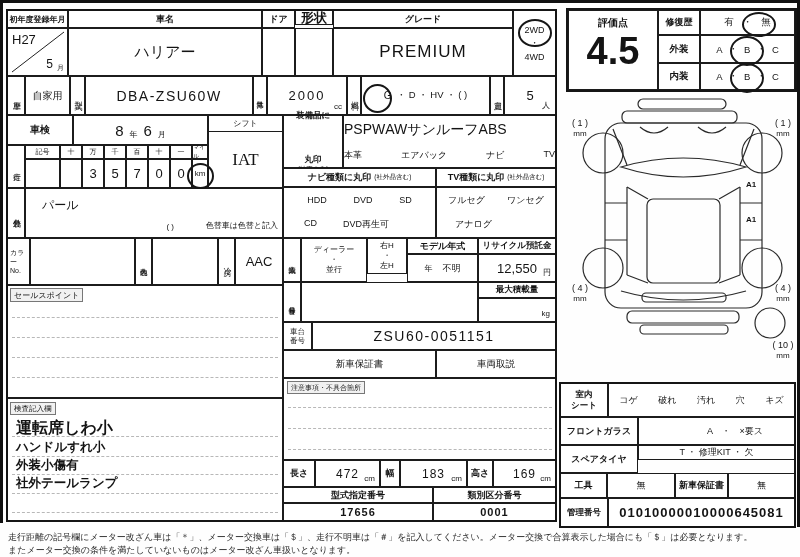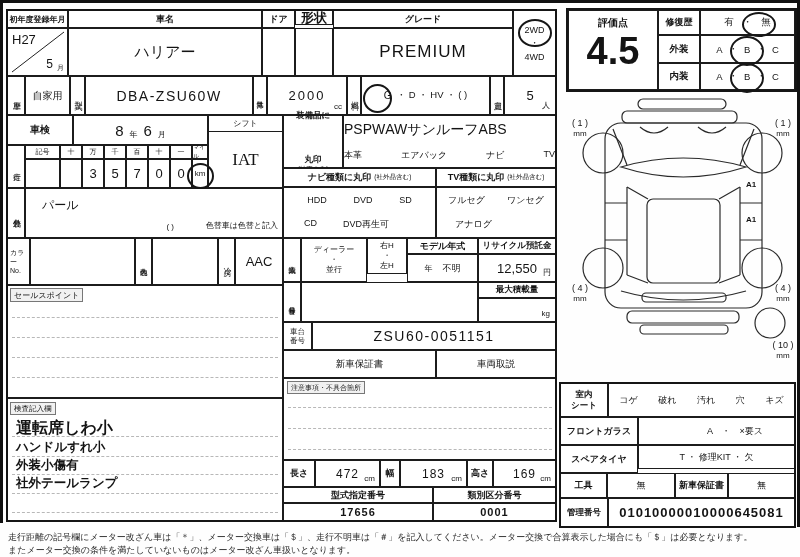--- a/index.html
+++ b/index.html
@@ -342,21 +342,21 @@
   <div class="cell" style="left:608px;top:383px;width:187px;height:34px;font-size:9px;justify-content:space-around;">
     <span>コゲ</span>
     <span>破れ</span>
     <span>汚れ</span>
     <span>穴</span>
     <span>キズ</span>
   </div>
   <div class="cell lbl" style="left:560px;top:417px;width:78px;height:28px;font-size:9px;">フロントガラス</div>
   <div class="cell" style="left:638px;top:417px;width:157px;height:28px;font-size:9px;padding-left:37px;">A　・　×要ス</div>
   <div class="cell lbl" style="left:560px;top:445px;width:78px;height:28px;font-size:9px;">スペアタイヤ</div>
-  <div class="cell" style="left:638px;top:445px;width:157px;height:24px;font-size:9px;text-align:right;">T ・ 修理KIT ・ 欠</div>
+  <div class="cell" style="left:638px;top:445px;width:157px;height:15px;font-size:9px;text-align:right;">T ・ 修理KIT ・ 欠</div>
   <div class="cell lbl" style="left:560px;top:473px;width:47px;height:25px;font-size:9px;">工具</div>
   <div class="cell" style="left:607px;top:473px;width:68px;height:25px;font-size:9px;">無</div>
   <div class="cell lbl" style="left:675px;top:473px;width:53px;height:25px;font-size:9px;">新車保証書</div>
   <div class="cell" style="left:728px;top:473px;width:67px;height:25px;font-size:9px;">無</div>
   <div class="cell lbl" style="left:560px;top:498px;width:48px;height:29px;font-size:8.5px;">管理番号</div>
   <div class="cell" style="left:608px;top:498px;width:187px;height:29px;font-size:13px;font-weight:bold;letter-spacing:1px;">01010000010000645081</div>
   <div class="outline" style="left:559px;top:382px;width:237px;height:146px;"></div>
 
   <div style="position:absolute;left:8px;top:531px;width:784px;font-size:9px;line-height:1.45;color:#2b2b2b;">
     <div>走行距離の記号欄にメーター改ざん車は「＊」、メーター交換車は「＄」、走行不明車は「＃」を記入してください。メーター交換で合算表示した場合にも「＄」は必要となります。</div>

